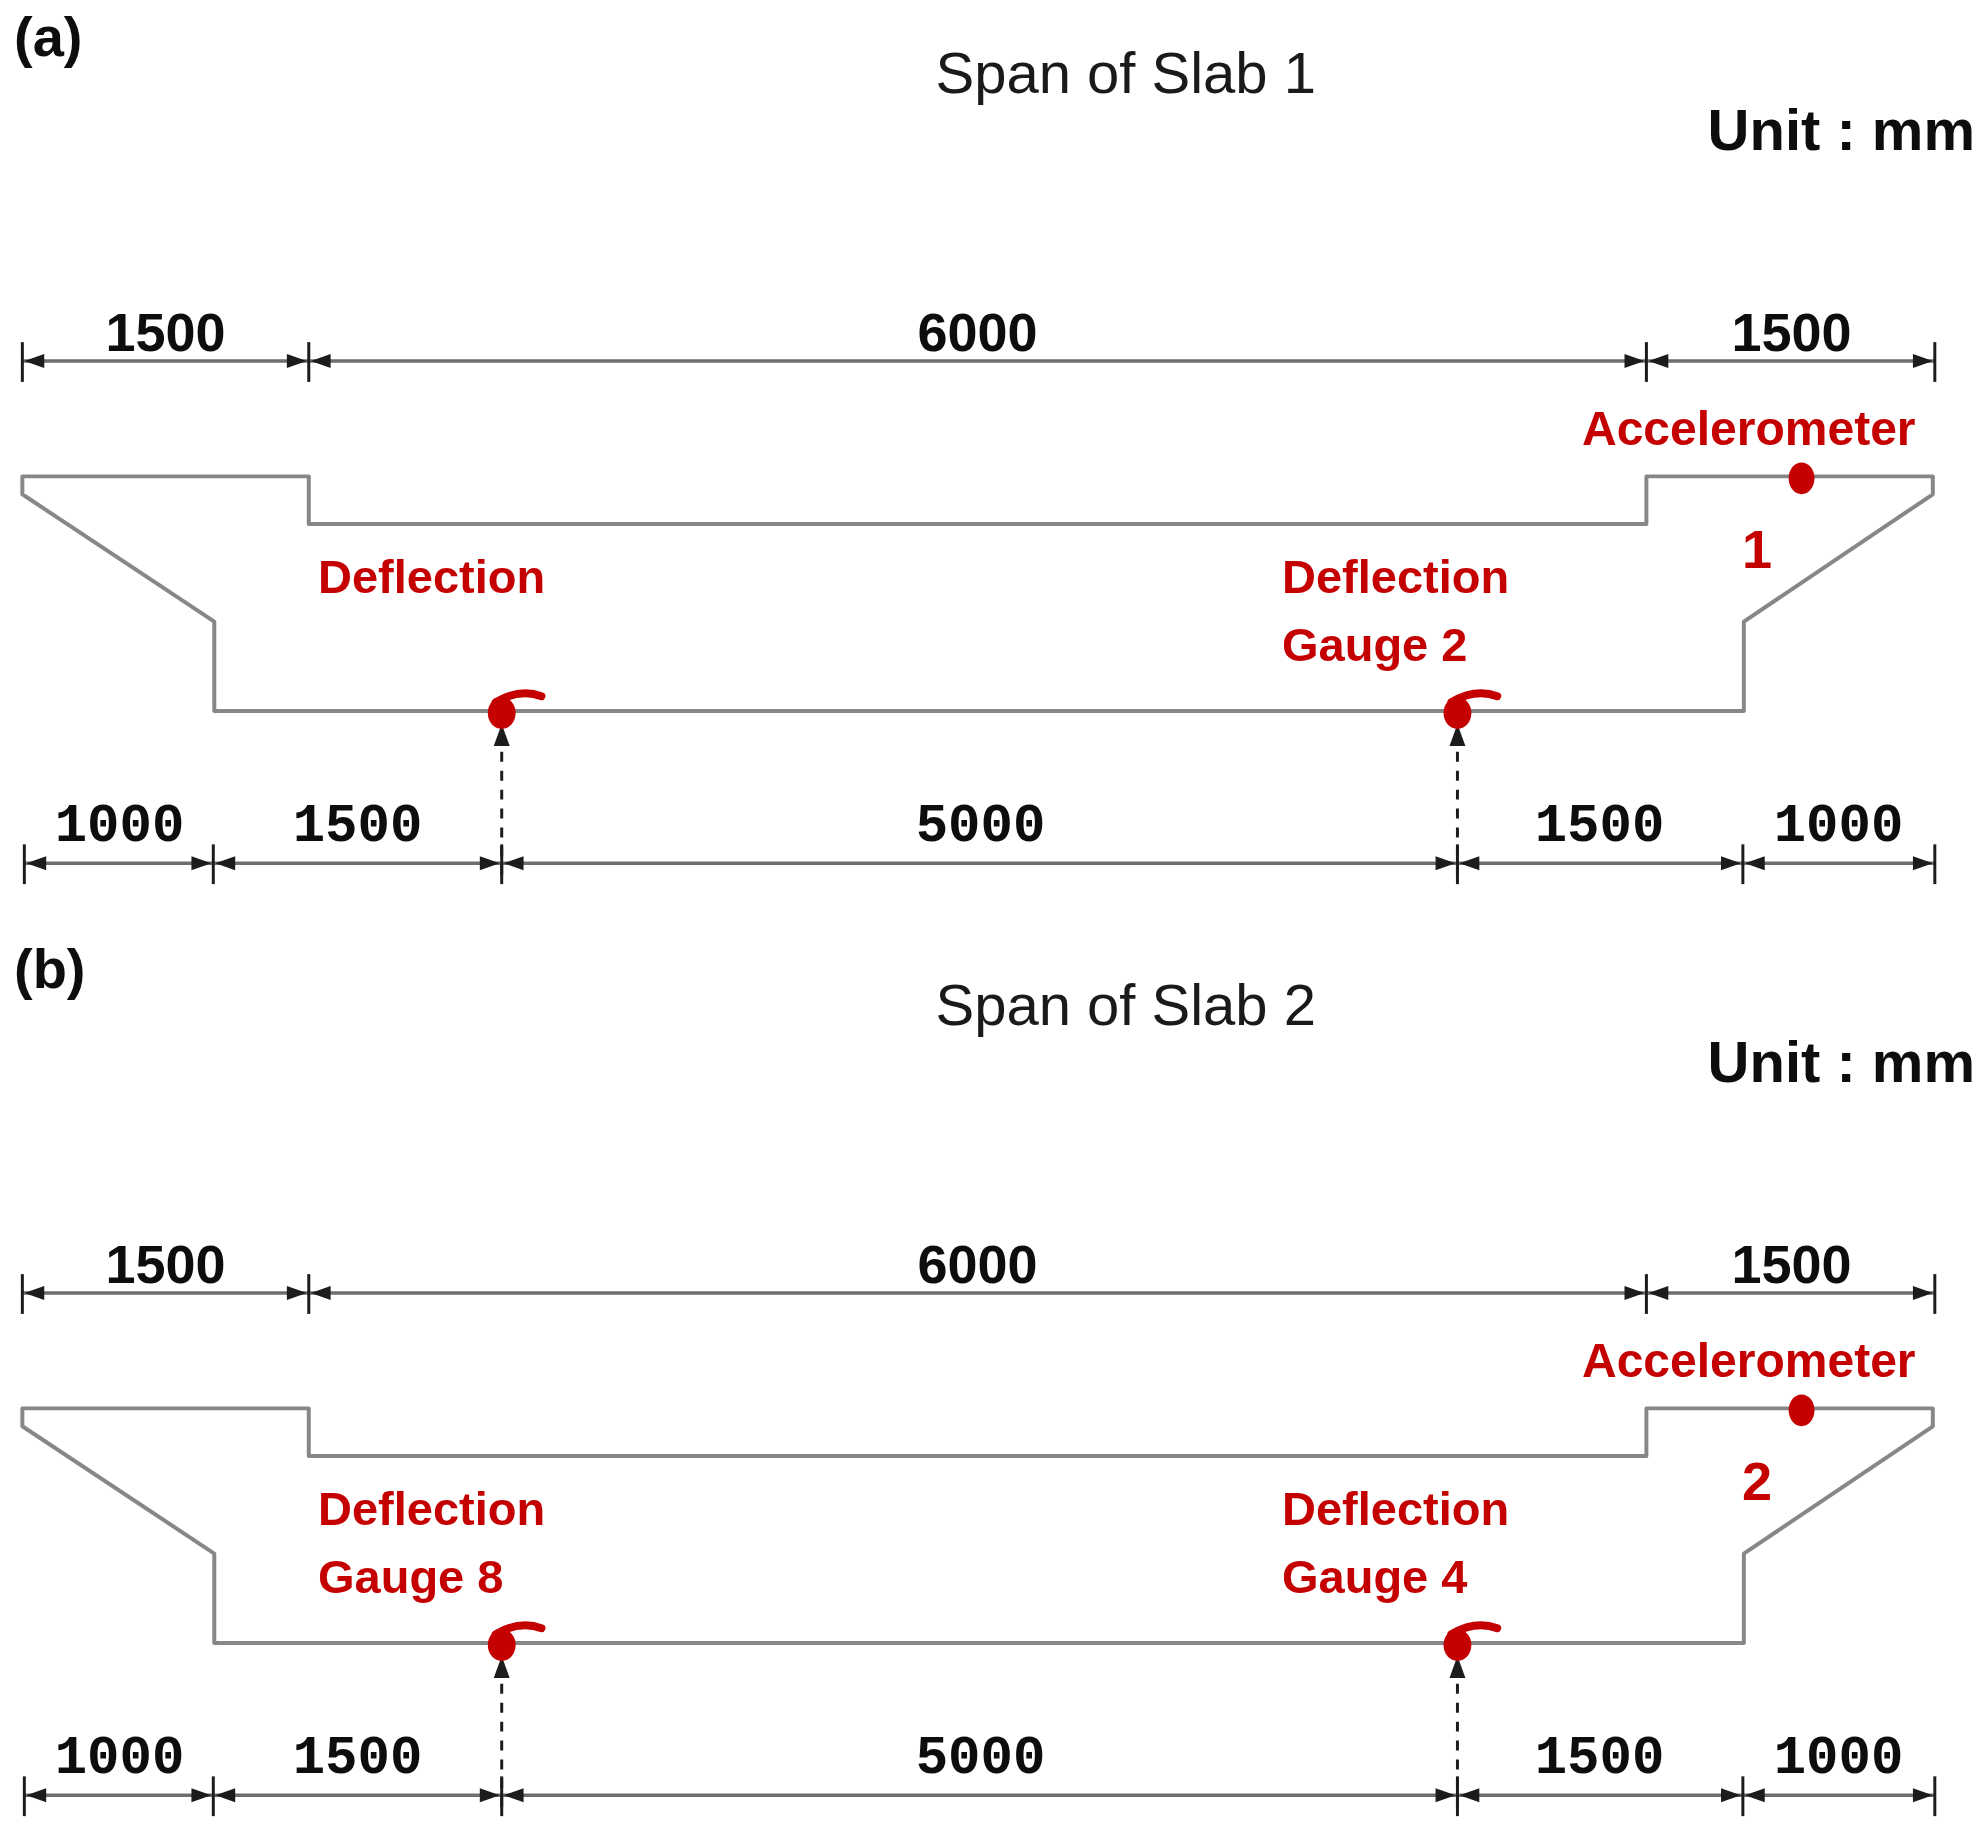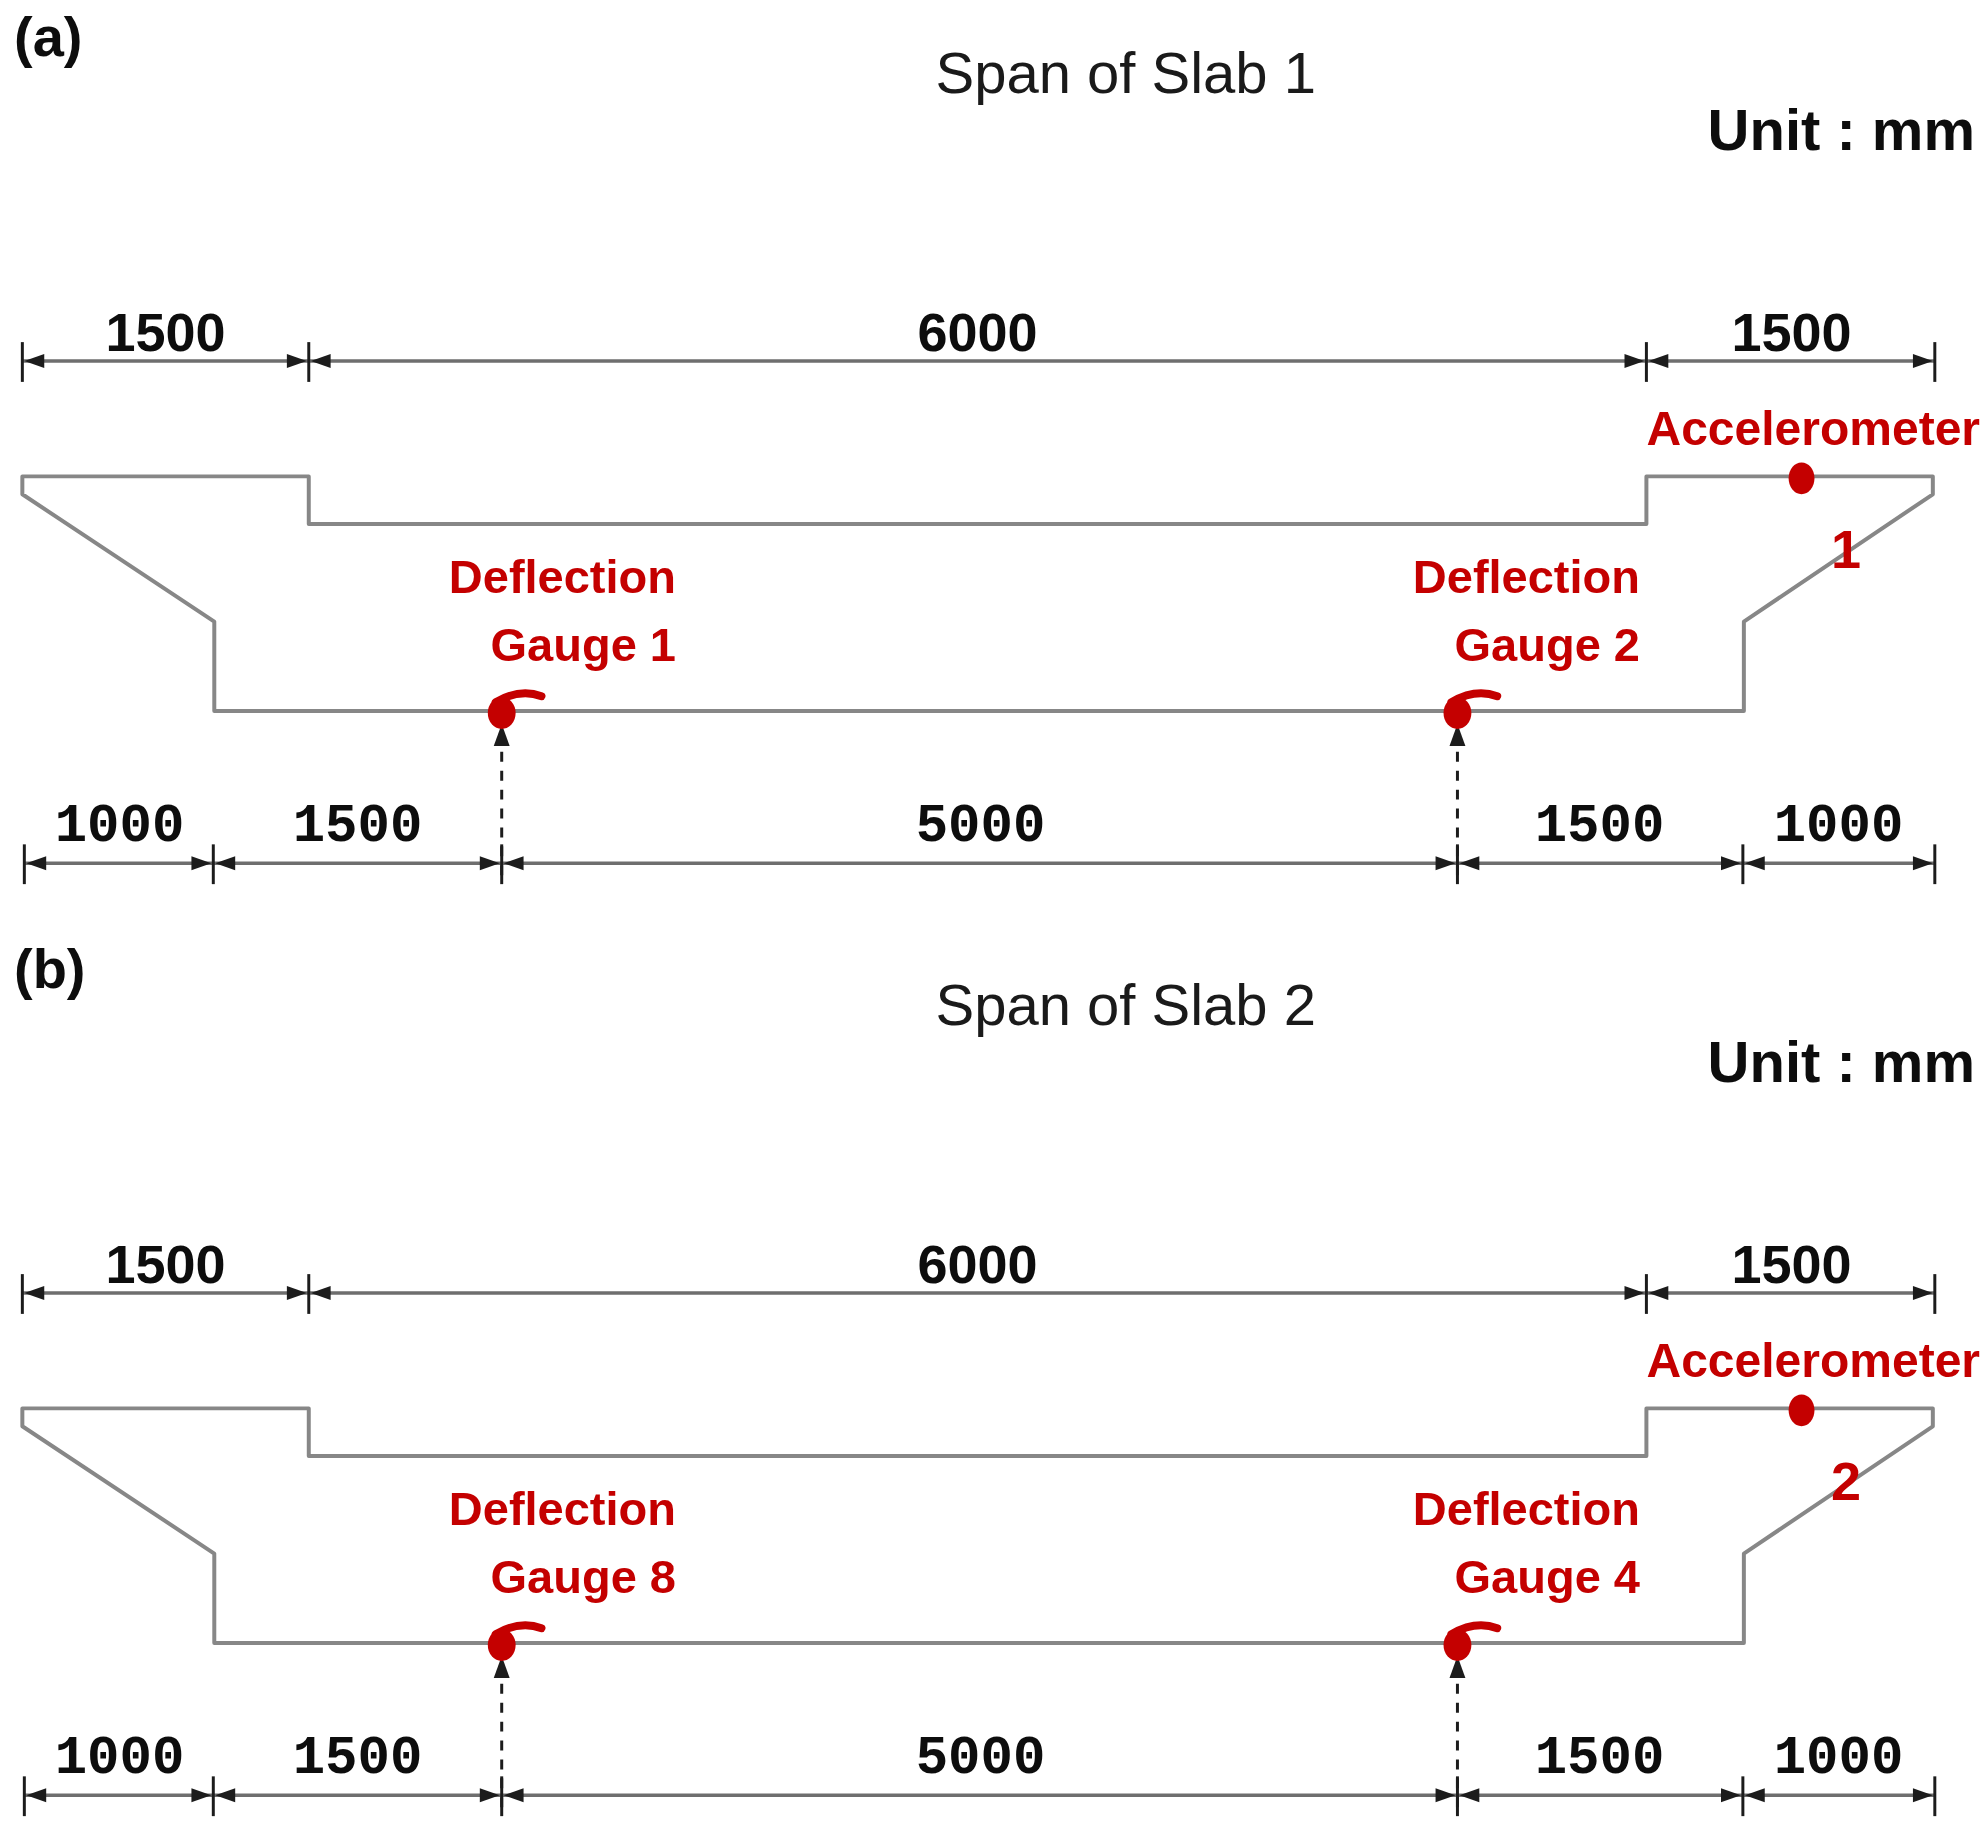--- a/index.html
+++ b/index.html
@@ -11,21 +11,21 @@
   .panel-a{top:0;}
   .panel-b{top:932px;}
   .panel svg{position:absolute;left:0;top:0;}
   .txt{position:absolute;white-space:nowrap;}
   .tag{left:14px;top:4px;font-size:56px;font-weight:bold;color:#0d0d0d;}
   .title{left:719px;top:8px;width:597px;text-align:right;font-size:58px;color:#1a1a1a;margin-top:31px;}
   .unit{right:12px;top:96px;font-size:58px;font-weight:bold;color:#0d0d0d;}
   .dimlab{text-align:center;font-size:54px;font-weight:bold;color:#0d0d0d;margin-top:21px;}
   .toplab{top:280px;}
   .botlab{top:775px;font-family:Liberation Mono, monospace;}
-  .red{color:#c40000;font-weight:bold;text-align:right;}
+  .red{color:#c40000;font-weight:bold;text-align:left;}
   .acc-label{left:1582px;top:401px;width:398px;font-size:48px;}
   .acc-num{top:518px;width:119px;font-size:54px;}
   .g-line1{top:549px;width:358px;font-size:47px;}
   .g-line2{top:617px;width:358px;font-size:47px;}
 </style>
 </head>
 <body>
 
 <div class="stage">
 
@@ -99,21 +99,20 @@
     <div class="txt unit">Unit : mm</div>
 
     <div class="txt dimlab toplab" style="left:66px;width:199px;">1500</div>
     <div class="txt dimlab toplab" style="left:878px;width:199px;">6000</div>
     <div class="txt dimlab toplab" style="left:1692px;width:199px;">1500</div>
 
     <div class="txt red acc-label">Accelerometer</div>
     <div class="txt red acc-num" style="left:1742px;">1</div>
 
     <div class="txt red g-line1" style="left:318px;">Deflection</div>
-    <div class="txt red g-line2" style="left:318px;">Gauge 1</div>
     <div class="txt red g-line1" style="left:1282px;">Deflection</div>
     <div class="txt red g-line2" style="left:1282px;">Gauge 2</div>
 
     <div class="txt dimlab botlab" style="left:20px;width:199px;">1000</div>
     <div class="txt dimlab botlab" style="left:258px;width:199px;">1500</div>
     <div class="txt dimlab botlab" style="left:881px;width:199px;">5000</div>
     <div class="txt dimlab botlab" style="left:1500px;width:199px;">1500</div>
     <div class="txt dimlab botlab" style="left:1739px;width:199px;">1000</div>
   </div>
 

